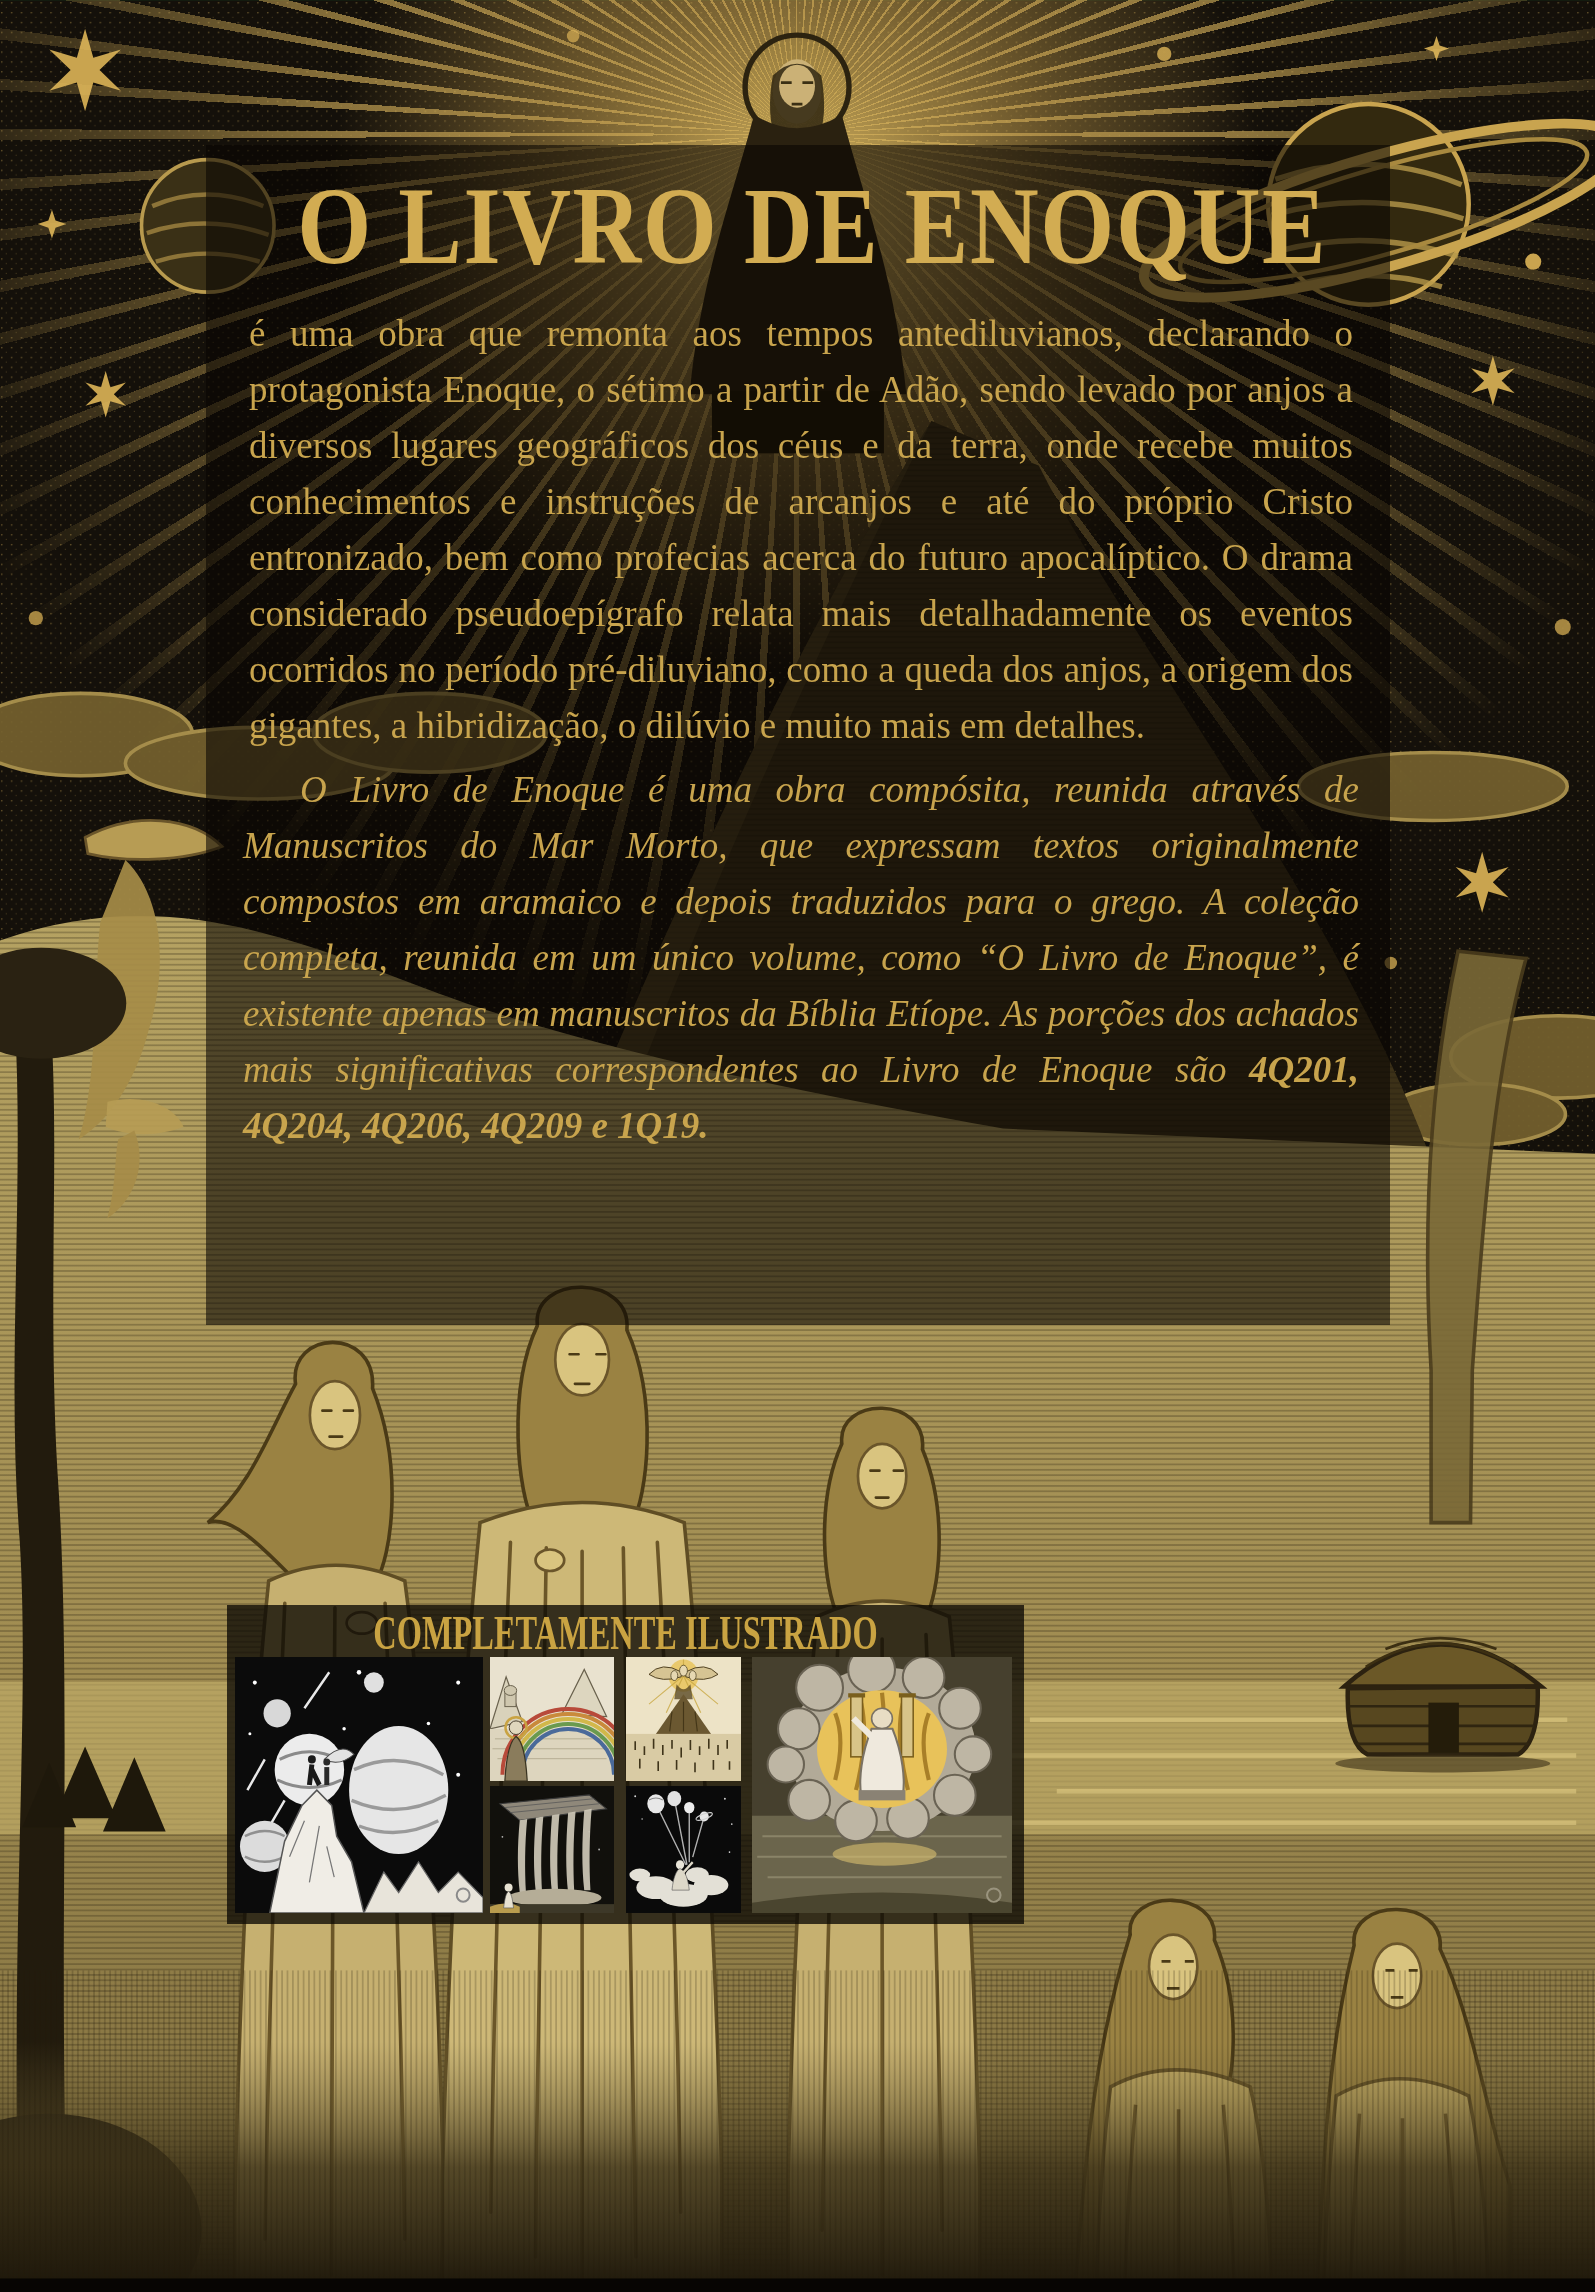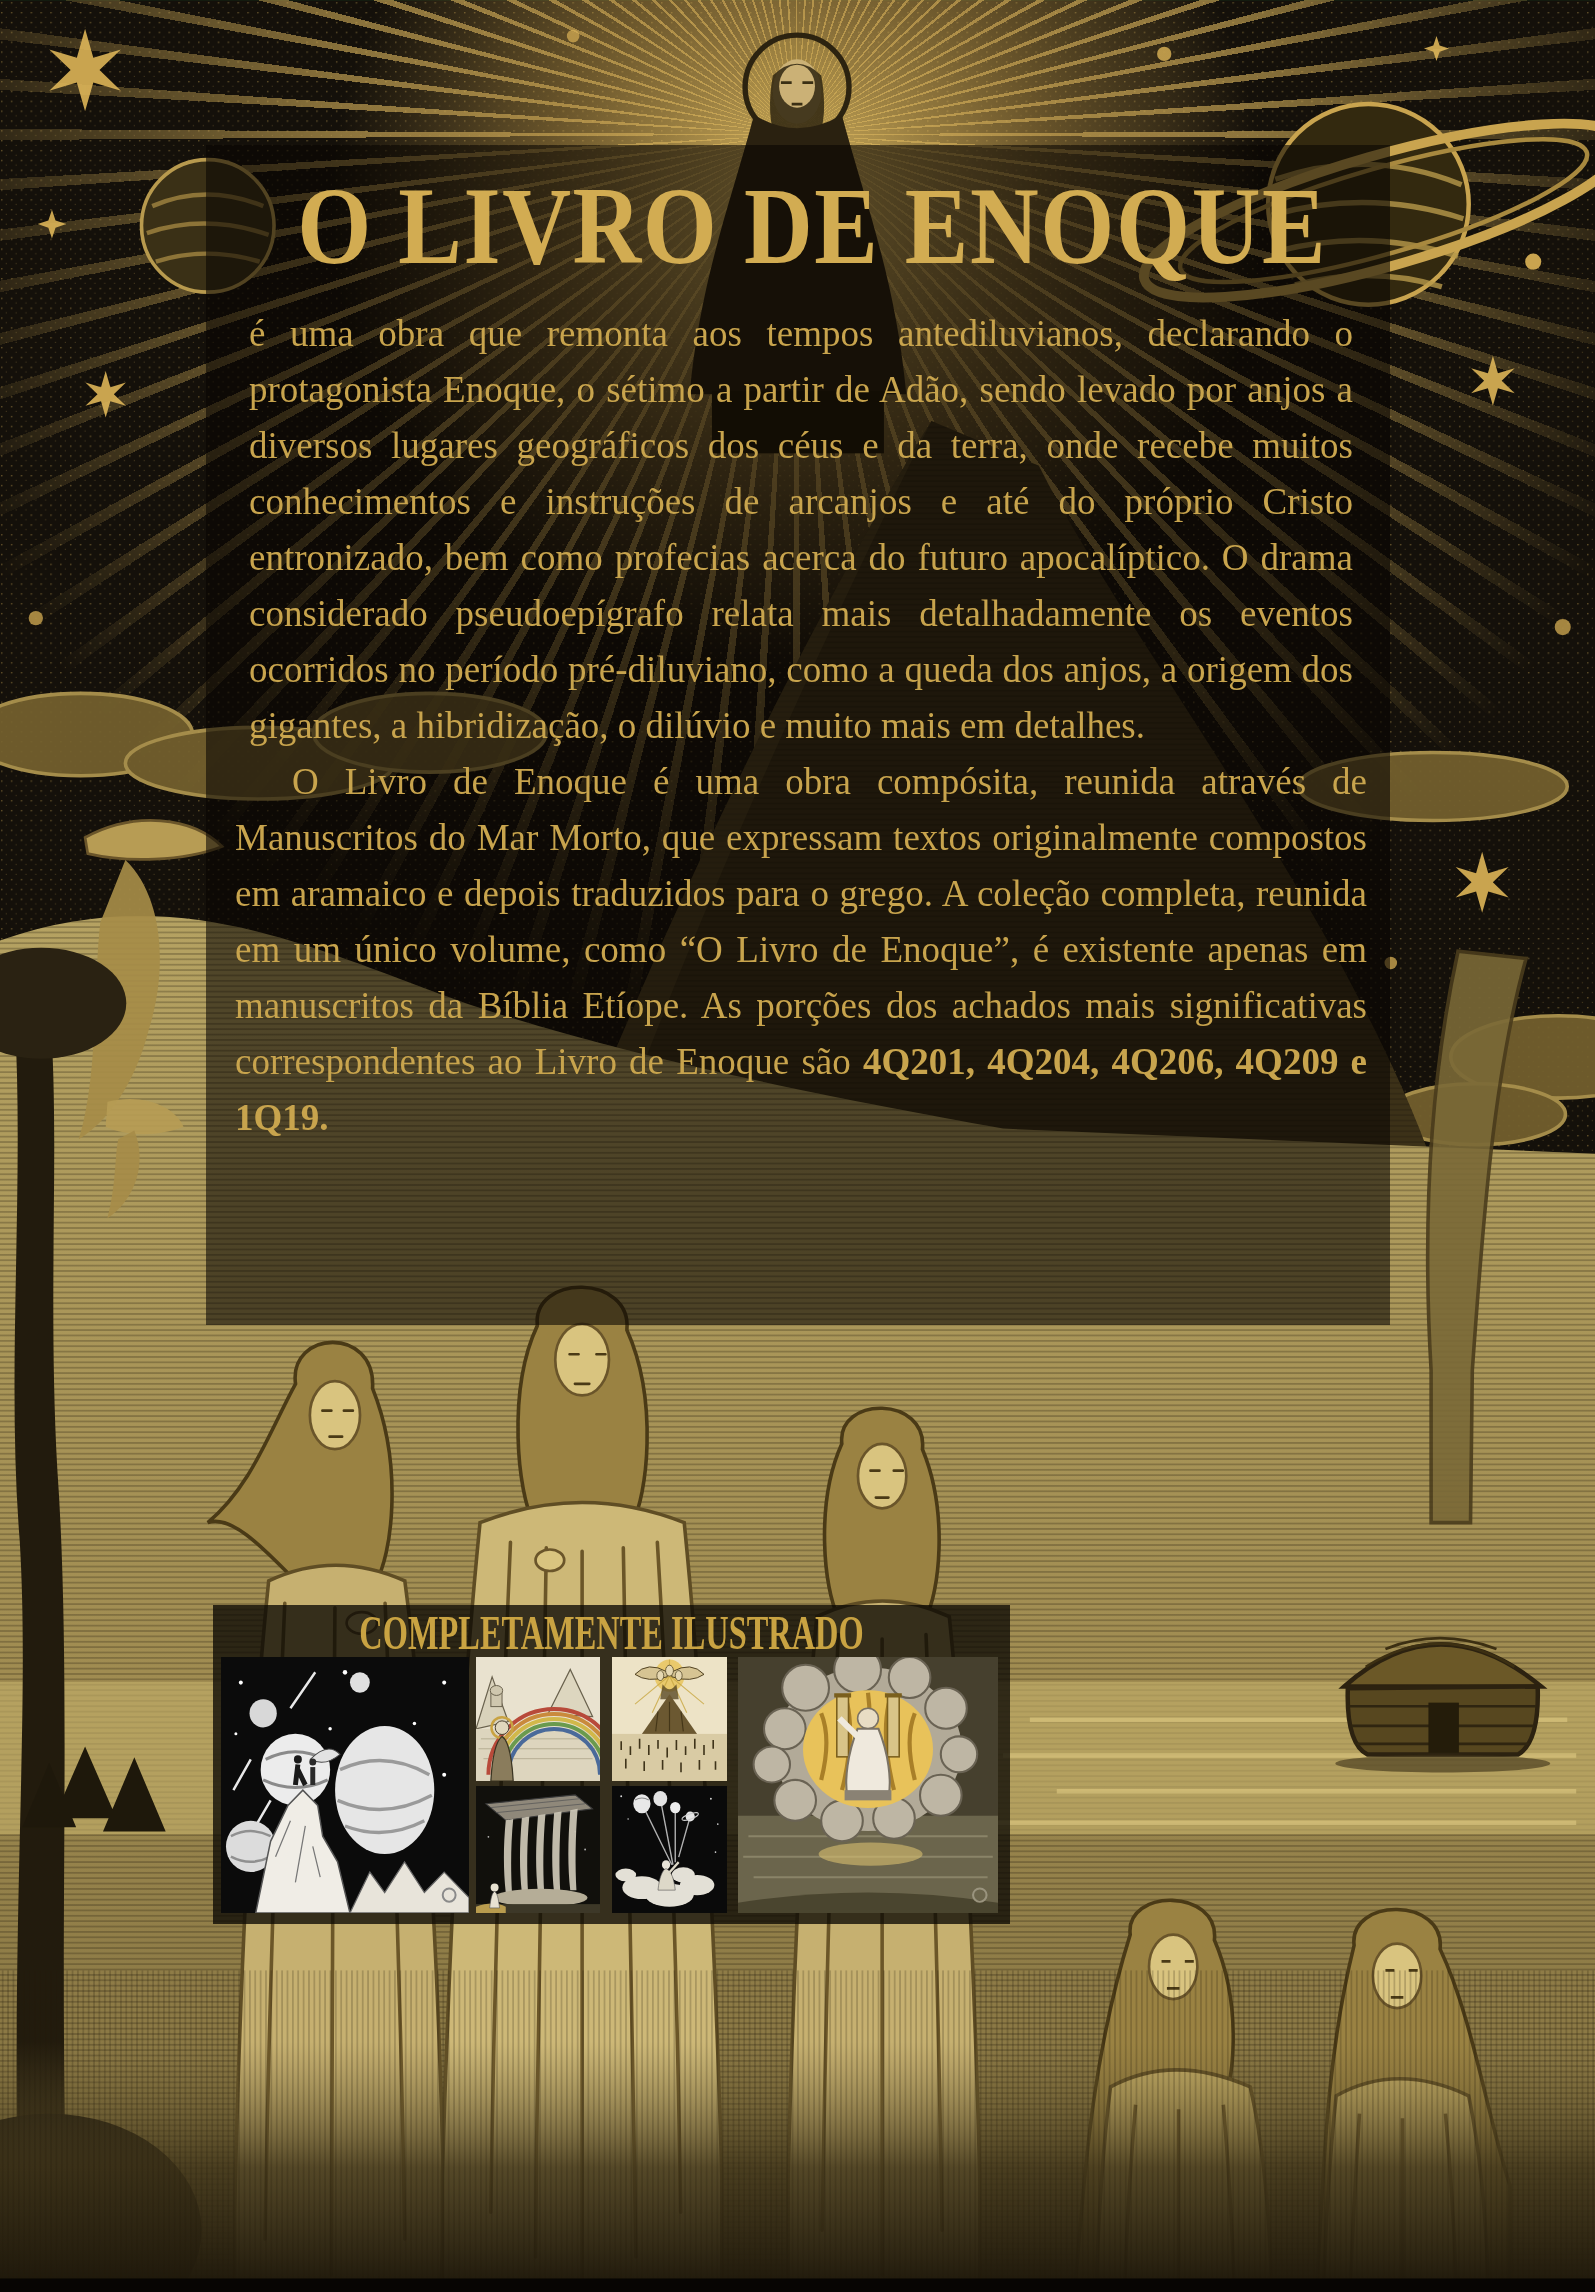--- a/index.html
+++ b/index.html
@@ -13,24 +13,24 @@
         border-radius:50%;
         -webkit-mask:radial-gradient(circle,#000 0 30%,transparent 60%);
         mask:radial-gradient(circle,#000 0 30%,transparent 60%);}
   
   .text-panel{position:absolute;left:206px;top:145px;width:1184px;height:1180px;
         background:rgba(8,6,2,.58);box-sizing:border-box;padding:0 23px 0 29px;}
   .title{margin:27px 0 0;text-align:center;font-weight:700;font-size:107px;line-height:1;
         color:#d2ac52;letter-spacing:1.8px;white-space:nowrap;
         transform:scale(.89,1.02);transform-origin:50% 0;}
   .body-text{color:#c8a44d;font-size:37px;line-height:56px;text-align:justify;margin:27px 14px 0;}
-  .p2{margin:0;text-indent:57px;}
+  .p2{margin:8px;text-indent:57px;font-style:italic;}
   .codes{font-weight:700;}
   
-  .ill-panel{position:absolute;left:213px;top:1605px;width:797px;height:319px;
+  .ill-panel{position:absolute;left:227px;top:1605px;width:797px;height:319px;
         background:rgba(12,9,4,.78);}
   .ill-label{position:absolute;left:0;top:3.6px;width:100%;text-align:center;
         font-weight:700;font-size:45px;line-height:48px;color:#c9a342;white-space:nowrap;
         transform:scale(.72,1.1);transform-origin:50% 50%;}
   .thumb{position:absolute;overflow:hidden;background:#0b0b0b;}
   .thumb svg{position:absolute;left:0;top:0;width:100%;height:100%;}
   .t1{left:8px;top:52px;width:248px;height:256px;}
   .t2a{left:263px;top:52px;width:124px;height:124px;}
   .t2b{left:263px;top:181px;width:124px;height:127px;}
   .t3a{left:399px;top:52px;width:115px;height:124px;}

